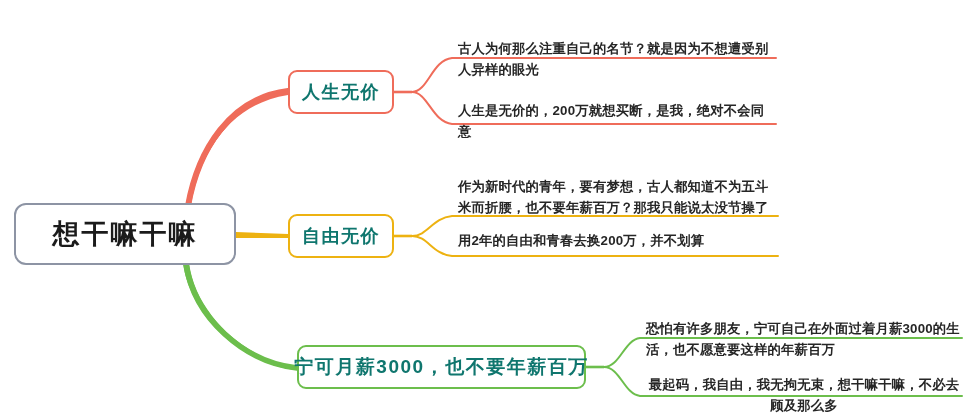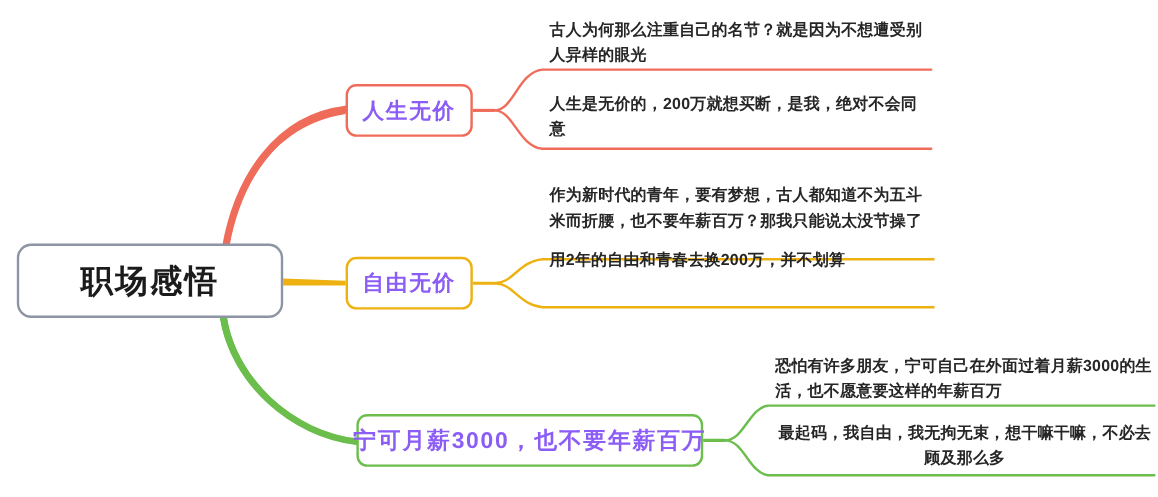--- a/index.html
+++ b/index.html
@@ -59,21 +59,21 @@
     border-radius: 9px;
     background: #ffffff;
     display: flex;
     align-items: center;
     justify-content: center;
     z-index: 5;
   }
   .branch-label {
     font-size: 18px;
     font-weight: bold;
-    color: #8b5cf6;
+    color: #0f766e;
     letter-spacing: 1.5px;
     white-space: nowrap;
   }
   .branch-1 {
     left: 288px;
     top: 70px;
     width: 106px;
     height: 44px;
     border-color: #ef6c5a;
   }
@@ -94,20 +94,21 @@
   }
   .branch-3 .branch-label {
     font-size: 19px;
   }
 
   
   .leaf {
     position: absolute;
     box-sizing: border-box;
     z-index: 4;
+    margin-top: 24px;
   }
   .leaf-text {
     font-size: 13.3px;
     font-weight: bold;
     color: #262626;
     line-height: 21px;
     letter-spacing: 0.2px;
     display: block;
     padding: 0 2px 3px 2px;
   }
@@ -151,21 +152,21 @@
     <path d="M 394 236 L 412 236" fill="none" stroke="#edb211" stroke-width="2.6"></path>
     <path d="M 412 236 C 428 236, 432 218, 452 216 L 778 216" fill="none" stroke="#edb211" stroke-width="2" stroke-linecap="round"></path>
     <path d="M 412 236 C 428 236, 432 254, 452 256 L 778 256" fill="none" stroke="#edb211" stroke-width="2" stroke-linecap="round"></path>
 
     <path d="M 586 367 L 604 367" fill="none" stroke="#6cbe4c" stroke-width="2.6"></path>
     <path d="M 604 367 C 620 367, 624 340, 640 338 L 962 338" fill="none" stroke="#6cbe4c" stroke-width="2" stroke-linecap="round"></path>
     <path d="M 604 367 C 620 367, 624 394, 640 396 L 962 396" fill="none" stroke="#6cbe4c" stroke-width="2" stroke-linecap="round"></path>
   </svg>
 
   <div class="root-node">
-    <span class="root-label">职场感悟</span>
+    <span class="root-label">想干嘛干嘛</span>
   </div>
 
   <div class="branch-node branch-1">
     <span class="branch-label">人生无价</span>
   </div>
 
   <div class="branch-node branch-2">
     <span class="branch-label">自由无价</span>
   </div>
 

